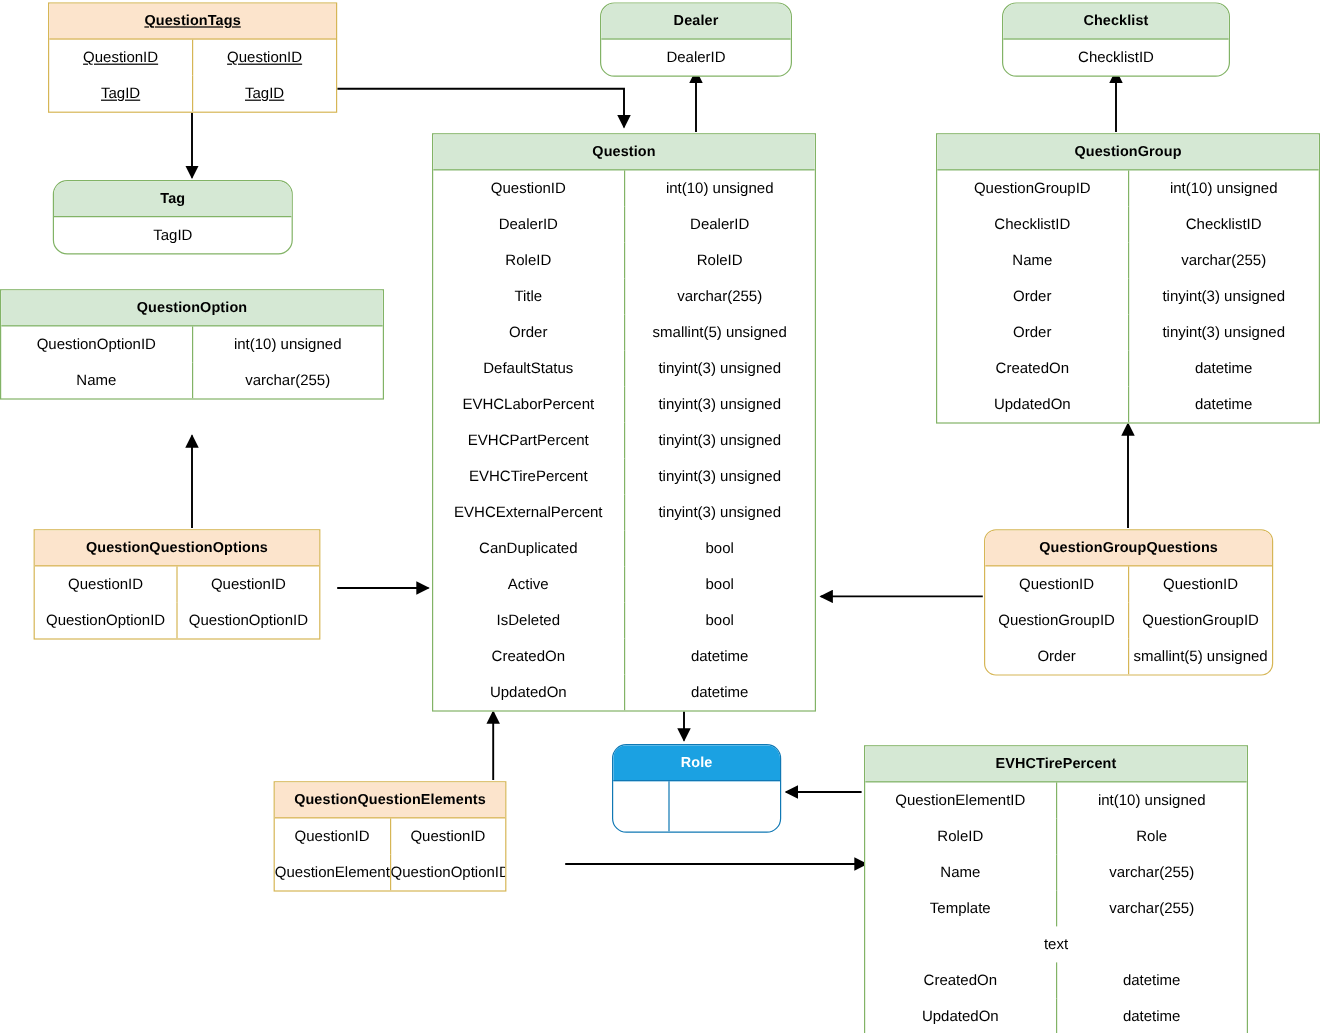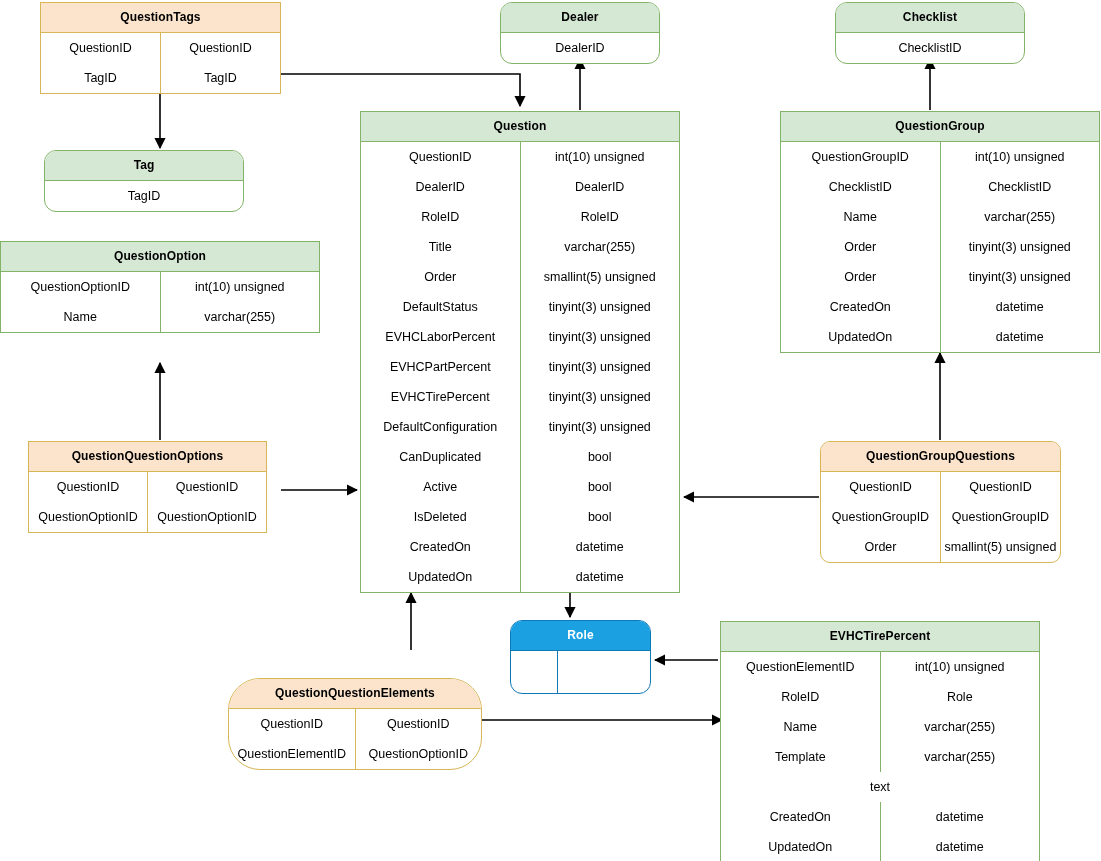--- a/index.html
+++ b/index.html
@@ -135,21 +135,21 @@
       <path d="M 411 650 L 411 593" marker-end="url(#arrow)"></path>
 
       <path d="M 471 720 L 722 720" marker-end="url(#arrow)"></path>
 
       <path d="M 570 590 L 570 617" marker-end="url(#arrow)"></path>
 
       <path d="M 718 660 L 655 660" marker-end="url(#arrow)"></path>
     </g>
   </svg>
 
-  <div class="entity orange" style="left:40px; top:2px; width:241px;">
+  <div class="entity orange" style="left:40px; top:2px; width:241px;text-decoration:underline;">
     <div class="ent-title">QuestionTags</div>
     <div class="ent-body">
       <div class="ent-row">
         <div class="cell left-col">QuestionID</div>
         <div class="cell">QuestionID</div>
       </div>
       <div class="ent-row">
         <div class="cell left-col">TagID</div>
         <div class="cell">TagID</div>
       </div>
@@ -216,21 +216,21 @@
         </div>
       <div class="ent-row">
           <div class="cell left-col">EVHCPartPercent</div>
           <div class="cell">tinyint(3) unsigned</div>
         </div>
       <div class="ent-row">
           <div class="cell left-col">EVHCTirePercent</div>
           <div class="cell">tinyint(3) unsigned</div>
         </div>
       <div class="ent-row">
-          <div class="cell left-col">DefaultConfiguration</div>
+          <div class="cell left-col">EVHCExternalPercent</div>
           <div class="cell">tinyint(3) unsigned</div>
         </div>
       <div class="ent-row">
           <div class="cell left-col">CanDuplicated</div>
           <div class="cell">bool</div>
         </div>
       <div class="ent-row">
           <div class="cell left-col">Active</div>
           <div class="cell">bool</div>
         </div>
@@ -322,21 +322,21 @@
           <div class="cell left-col">QuestionGroupID</div>
           <div class="cell">QuestionGroupID</div>
         </div>
       <div class="ent-row">
           <div class="cell left-col">Order</div>
           <div class="cell">smallint(5) unsigned</div>
         </div>
     </div>
   </div>
 
-  <div class="entity orange" style="left:228px; top:678px; width:254px;border-radius:32px;">
+  <div class="entity orange" style="left:228px; top:651px; width:194px;">
     <div class="ent-title">QuestionQuestionElements</div>
     <div class="ent-body">
       <div class="ent-row">
           <div class="cell left-col">QuestionID</div>
           <div class="cell">QuestionID</div>
         </div>
       <div class="ent-row">
           <div class="cell left-col">QuestionElementID</div>
           <div class="cell">QuestionOptionID</div>
         </div>

